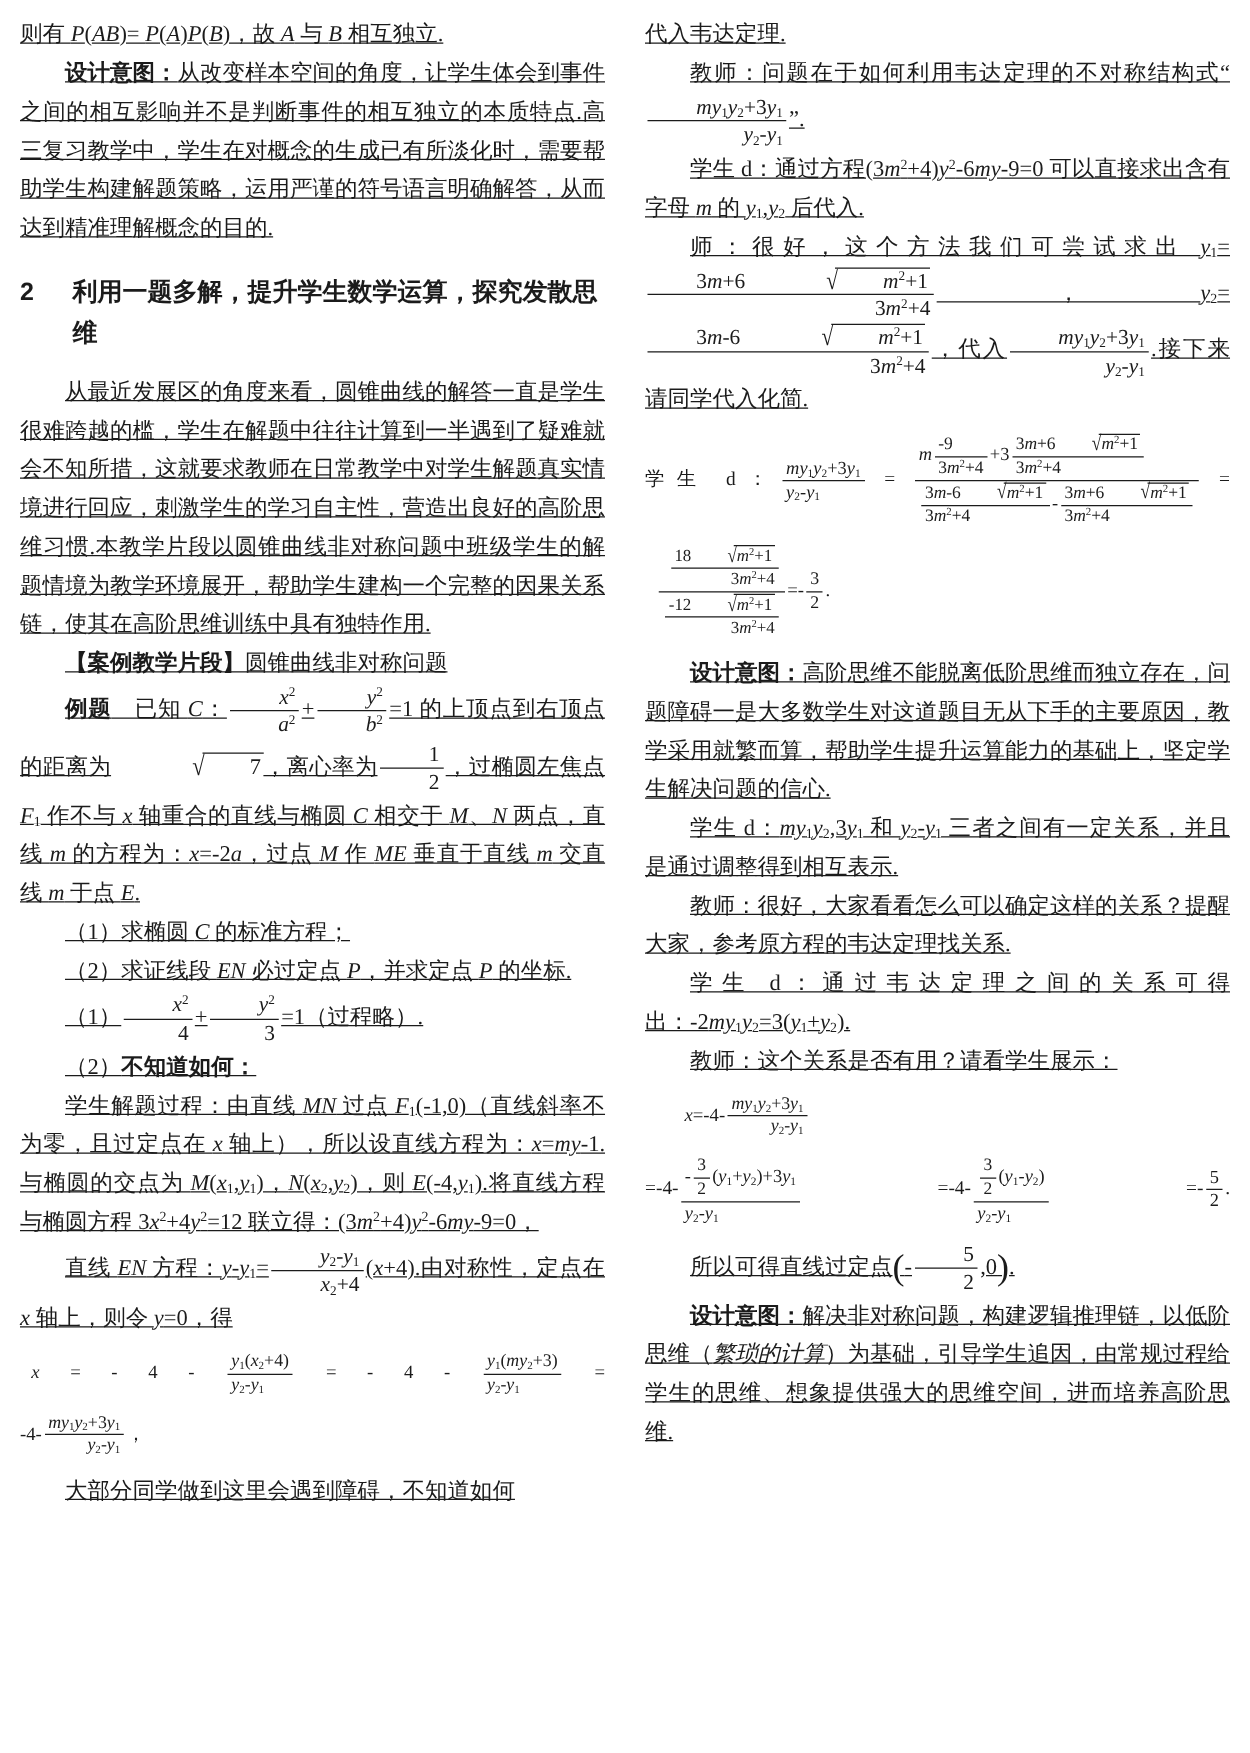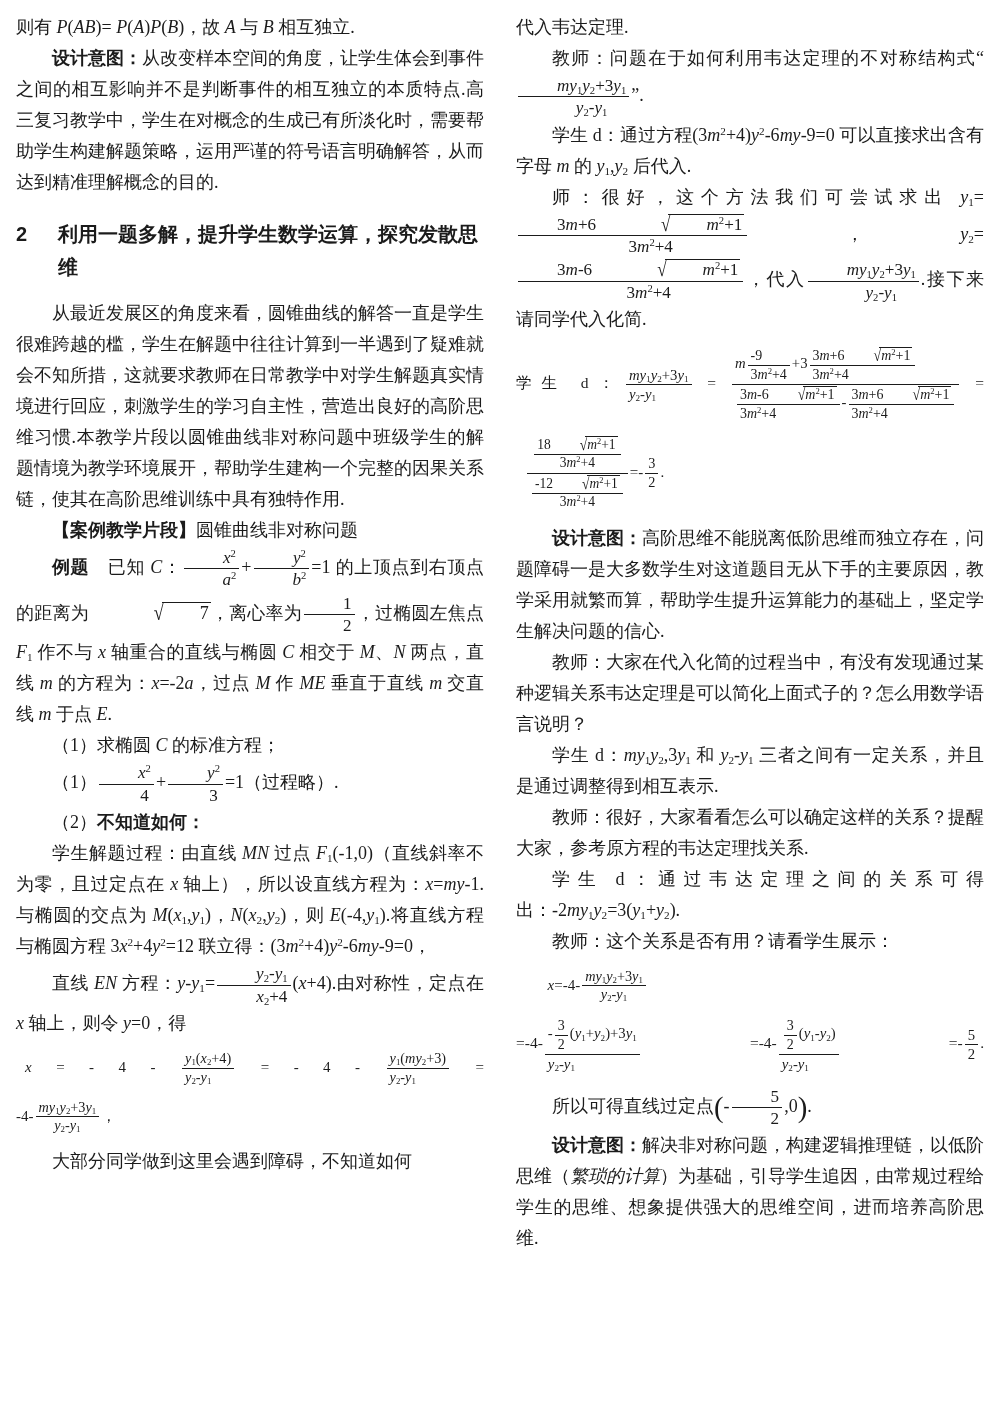--- a/index.html
+++ b/index.html
@@ -1,29 +1,29 @@
 <!DOCTYPE html>
 <html><head>
 <meta charset="utf-8">
 <style>
   html,body{margin:0;padding:0;background:#ffffff;}
   body{width:1000px;height:1402px;overflow:hidden;
        font-family:"Liberation Serif","DejaVu Serif",serif;color:#1b1b1b;}
   .page{box-sizing:border-box;width:1000px;height:1402px;padding:12px 16px 10px 16px;
         display:flex;justify-content:space-between;}
   .col{width:468px;font-size:18px;line-height:31px;}
-  .para{margin:0;text-align:justify;}
+  .para{margin:0;text-align:justify;text-decoration:underline;}
   .para.indent{text-indent:2em;}
   .bd{font-family:"Liberation Sans","DejaVu Sans",sans-serif;font-weight:700;}
   .kai{font-style:italic;}
   .it{font-style:italic;font-family:"Liberation Serif","DejaVu Serif",serif;}
   sub,sup{font-size:0.62em;line-height:0;}
   sup{vertical-align:0.55em;}
   sub{vertical-align:-0.25em;}
-  .frac{display:inline-block;vertical-align:middle;text-align:center;
+  .frac{display:inline-block;vertical-align:middle;text-align:right;
         font-size:0.95em;line-height:1.25;margin:1px 2px;}
   .frac .num{display:block;border-bottom:1px solid #1b1b1b;padding:0 3px;}
   .frac .den{display:block;padding:0 3px;}
   .sqrt{white-space:nowrap;padding-left:29px;}
   .rsign{display:inline-block;font-style:normal;transform:scaleY(1.2);margin-right:-2px;}
   .rbar{display:inline-block;border-top:1px solid #1b1b1b;padding:0 2px;line-height:1.15;}
   .display{margin:10px 0;line-height:1.3;text-align:left;}
   .display.spread{text-align:justify;text-align-last:justify;}
   .display.ind{padding-left:2.1em;}
   .display.ind-sm{padding-left:0.6em;}
@@ -44,37 +44,37 @@
       <div class="para">则有 <span class="it">P</span>(<span class="it">AB</span>)= <span class="it">P</span>(<span class="it">A</span>)<span class="it">P</span>(<span class="it">B</span>)，故 <span class="it">A</span> 与 <span class="it">B</span> 相互独立.</div>
       <div class="para indent"><span class="bd">设计意图：</span>从改变样本空间的角度，让学生体会到事件之间的相互影响并不是判断事件的相互独立的本质特点.高三复习教学中，学生在对概念的生成已有所淡化时，需要帮助学生构建解题策略，运用严谨的符号语言明确解答，从而达到精准理解概念的目的.</div>
       <div class="heading">
         <span class="hnum">2</span>
         <span class="htext">利用一题多解，提升学生数学运算，探究发散思维</span>
       </div>
       <div class="para indent">从最近发展区的角度来看，圆锥曲线的解答一直是学生很难跨越的槛，学生在解题中往往计算到一半遇到了疑难就会不知所措，这就要求教师在日常教学中对学生解题真实情境进行回应，刺激学生的学习自主性，营造出良好的高阶思维习惯.本教学片段以圆锥曲线非对称问题中班级学生的解题情境为教学环境展开，帮助学生建构一个完整的因果关系链，使其在高阶思维训练中具有独特作用.</div>
       <div class="para indent"><span class="bd">【案例教学片段】</span>圆锥曲线非对称问题</div>
       <div class="para indent"><span class="bd">例题</span>　已知 <span class="it">C</span>：<span class="frac"><span class="num"><span class="it">x</span><sup>2</sup></span><span class="den"><span class="it">a</span><sup>2</sup></span></span>+<span class="frac"><span class="num"><span class="it">y</span><sup>2</sup></span><span class="den"><span class="it">b</span><sup>2</sup></span></span>=1 的上顶点到右顶点的距离为<span class="sqrt"><span class="rsign">√</span><span class="rbar">7</span></span>，离心率为<span class="frac"><span class="num">1</span><span class="den">2</span></span>，过椭圆左焦点 <span class="it">F</span><sub>1</sub> 作不与 <span class="it">x</span> 轴重合的直线与椭圆 <span class="it">C</span> 相交于 <span class="it">M</span>、<span class="it">N</span> 两点，直线 <span class="it">m</span> 的方程为：<span class="it">x</span>=-2<span class="it">a</span>，过点 <span class="it">M</span> 作 <span class="it">ME</span> 垂直于直线 <span class="it">m</span> 交直线 <span class="it">m</span> 于点 <span class="it">E</span>.</div>
       <div class="para indent">（1）求椭圆 <span class="it">C</span> 的标准方程；</div>
+      <div class="para indent">（2）求证线段 <span class="it">EN</span> 必过定点 <span class="it">P</span>，并求定点 <span class="it">P</span> 的坐标.</div>
       <div class="para indent">（1）<span class="frac"><span class="num"><span class="it">x</span><sup>2</sup></span><span class="den">4</span></span>+<span class="frac"><span class="num"><span class="it">y</span><sup>2</sup></span><span class="den">3</span></span>=1（过程略）.</div>
       <div class="para indent">（2）<span class="bd">不知道如何：</span></div>
       <div class="para indent">学生解题过程：由直线 <span class="it">MN</span> 过点 <span class="it">F</span><sub>1</sub>(-1,0)（直线斜率不为零，且过定点在 <span class="it">x</span> 轴上），所以设直线方程为：<span class="it">x</span>=<span class="it">my</span>-1.与椭圆的交点为 <span class="it">M</span>(<span class="it">x</span><sub>1</sub>,<span class="it">y</span><sub>1</sub>)，<span class="it">N</span>(<span class="it">x</span><sub>2</sub>,<span class="it">y</span><sub>2</sub>)，则 <span class="it">E</span>(-4,<span class="it">y</span><sub>1</sub>).将直线方程与椭圆方程 3<span class="it">x</span><sup>2</sup>+4<span class="it">y</span><sup>2</sup>=12 联立得：(3<span class="it">m</span><sup>2</sup>+4)<span class="it">y</span><sup>2</sup>-6<span class="it">my</span>-9=0，</div>
       <div class="para indent">直线 <span class="it">EN</span> 方程：<span class="it">y</span>-<span class="it">y</span><sub>1</sub>=<span class="frac"><span class="num"><span class="it">y</span><sub>2</sub>-<span class="it">y</span><sub>1</sub></span><span class="den"><span class="it">x</span><sub>2</sub>+4</span></span>(<span class="it">x</span>+4).由对称性，定点在 <span class="it">x</span> 轴上，则令 <span class="it">y</span>=0，得</div>
       <div class="display spread ind-sm mid"><span class="it">x</span> = - 4 - <span class="frac"><span class="num"><span class="it">y</span><sub>1</sub>(<span class="it">x</span><sub>2</sub>+4)</span><span class="den"><span class="it">y</span><sub>2</sub>-<span class="it">y</span><sub>1</sub></span></span> = - 4 - <span class="frac"><span class="num"><span class="it">y</span><sub>1</sub>(<span class="it">my</span><sub>2</sub>+3)</span><span class="den"><span class="it">y</span><sub>2</sub>-<span class="it">y</span><sub>1</sub></span></span> =</div>
       <div class="display mid">-4-<span class="frac"><span class="num"><span class="it">my</span><sub>1</sub><span class="it">y</span><sub>2</sub>+3<span class="it">y</span><sub>1</sub></span><span class="den"><span class="it">y</span><sub>2</sub>-<span class="it">y</span><sub>1</sub></span></span>，</div>
       <div class="para indent">大部分同学做到这里会遇到障碍，不知道如何</div>
     </div>
   <div class="col">
       <div class="para">代入韦达定理.</div>
       <div class="para indent">教师：问题在于如何利用韦达定理的不对称结构式“<span class="frac"><span class="num"><span class="it">my</span><sub>1</sub><span class="it">y</span><sub>2</sub>+3<span class="it">y</span><sub>1</sub></span><span class="den"><span class="it">y</span><sub>2</sub>-<span class="it">y</span><sub>1</sub></span></span>”.</div>
       <div class="para indent">学生 d：通过方程(3<span class="it">m</span><sup>2</sup>+4)<span class="it">y</span><sup>2</sup>-6<span class="it">my</span>-9=0 可以直接求出含有字母 <span class="it">m</span> 的 <span class="it">y</span><sub>1</sub>,<span class="it">y</span><sub>2</sub> 后代入.</div>
       <div class="para indent">师：很好，这个方法我们可尝试求出 <span class="it">y</span><sub>1</sub>=<span class="frac"><span class="num">3<span class="it">m</span>+6<span class="sqrt"><span class="rsign">√</span><span class="rbar"><span class="it">m</span><sup>2</sup>+1</span></span></span><span class="den">3<span class="it">m</span><sup>2</sup>+4</span></span>，<span class="it">y</span><sub>2</sub>=<span class="frac"><span class="num">3<span class="it">m</span>-6<span class="sqrt"><span class="rsign">√</span><span class="rbar"><span class="it">m</span><sup>2</sup>+1</span></span></span><span class="den">3<span class="it">m</span><sup>2</sup>+4</span></span>，代入<span class="frac"><span class="num"><span class="it">my</span><sub>1</sub><span class="it">y</span><sub>2</sub>+3<span class="it">y</span><sub>1</sub></span><span class="den"><span class="it">y</span><sub>2</sub>-<span class="it">y</span><sub>1</sub></span></span>.接下来请同学代入化简.</div>
       <div class="display spread small">学生 d：<span class="frac"><span class="num"><span class="it">my</span><sub>1</sub><span class="it">y</span><sub>2</sub>+3<span class="it">y</span><sub>1</sub></span><span class="den"><span class="it">y</span><sub>2</sub>-<span class="it">y</span><sub>1</sub></span></span> = <span class="frac"><span class="num"><span class="it">m</span><span class="frac"><span class="num">-9</span><span class="den">3<span class="it">m</span><sup>2</sup>+4</span></span>+3<span class="frac"><span class="num">3<span class="it">m</span>+6<span class="sqrt"><span class="rsign">√</span><span class="rbar"><span class="it">m</span><sup>2</sup>+1</span></span></span><span class="den">3<span class="it">m</span><sup>2</sup>+4</span></span></span><span class="den"><span class="frac"><span class="num">3<span class="it">m</span>-6<span class="sqrt"><span class="rsign">√</span><span class="rbar"><span class="it">m</span><sup>2</sup>+1</span></span></span><span class="den">3<span class="it">m</span><sup>2</sup>+4</span></span>-<span class="frac"><span class="num">3<span class="it">m</span>+6<span class="sqrt"><span class="rsign">√</span><span class="rbar"><span class="it">m</span><sup>2</sup>+1</span></span></span><span class="den">3<span class="it">m</span><sup>2</sup>+4</span></span></span></span> =</div>
       <div class="display ind-sm mid"><span class="frac"><span class="num"><span class="frac"><span class="num">18<span class="sqrt"><span class="rsign">√</span><span class="rbar"><span class="it">m</span><sup>2</sup>+1</span></span></span><span class="den">3<span class="it">m</span><sup>2</sup>+4</span></span></span><span class="den"><span class="frac"><span class="num">-12<span class="sqrt"><span class="rsign">√</span><span class="rbar"><span class="it">m</span><sup>2</sup>+1</span></span></span><span class="den">3<span class="it">m</span><sup>2</sup>+4</span></span></span></span>=-<span class="frac"><span class="num">3</span><span class="den">2</span></span>.</div>
       <div class="para indent"><span class="bd">设计意图：</span>高阶思维不能脱离低阶思维而独立存在，问题障碍一是大多数学生对这道题目无从下手的主要原因，教学采用就繁而算，帮助学生提升运算能力的基础上，坚定学生解决问题的信心.</div>
-      <div class="para indent">教师：大家在代入化简的过程当中，有没有发现通过某种逻辑关系韦达定理是可以简化上面式子的？怎么用数学语言说明？</div>
       <div class="para indent">学生 d：<span class="it">my</span><sub>1</sub><span class="it">y</span><sub>2</sub>,3<span class="it">y</span><sub>1</sub> 和 <span class="it">y</span><sub>2</sub>-<span class="it">y</span><sub>1</sub> 三者之间有一定关系，并且是通过调整得到相互表示.</div>
       <div class="para indent">教师：很好，大家看看怎么可以确定这样的关系？提醒大家，参考原方程的韦达定理找关系.</div>
       <div class="para indent">学生 d：通过韦达定理之间的关系可得出：-2<span class="it">my</span><sub>1</sub><span class="it">y</span><sub>2</sub>=3(<span class="it">y</span><sub>1</sub>+<span class="it">y</span><sub>2</sub>).</div>
       <div class="para indent">教师：这个关系是否有用？请看学生展示：</div>
       <div class="display ind mid"><span class="it">x</span>=-4-<span class="frac"><span class="num"><span class="it">my</span><sub>1</sub><span class="it">y</span><sub>2</sub>+3<span class="it">y</span><sub>1</sub></span><span class="den"><span class="it">y</span><sub>2</sub>-<span class="it">y</span><sub>1</sub></span></span></div>
       <div class="display spread small">=-4-<span class="frac"><span class="num">-<span class="frac"><span class="num">3</span><span class="den">2</span></span>(<span class="it">y</span><sub>1</sub>+<span class="it">y</span><sub>2</sub>)+3<span class="it">y</span><sub>1</sub></span><span class="den"><span class="it">y</span><sub>2</sub>-<span class="it">y</span><sub>1</sub></span></span> =-4-<span class="frac"><span class="num"><span class="frac"><span class="num">3</span><span class="den">2</span></span>(<span class="it">y</span><sub>1</sub>-<span class="it">y</span><sub>2</sub>)</span><span class="den"><span class="it">y</span><sub>2</sub>-<span class="it">y</span><sub>1</sub></span></span> =-<span class="frac"><span class="num">5</span><span class="den">2</span></span>.</div>
       <div class="para indent">所以可得直线过定点<span class="bigp">(</span>-<span class="frac"><span class="num">5</span><span class="den">2</span></span>,0<span class="bigp">)</span>.</div>
       <div class="para indent"><span class="bd">设计意图：</span>解决非对称问题，构建逻辑推理链，以低阶思维（<span class="kai">繁琐的计算</span>）为基础，引导学生追因，由常规过程给学生的思维、想象提供强大的思维空间，进而培养高阶思维.</div>
     </div>
 </div>

